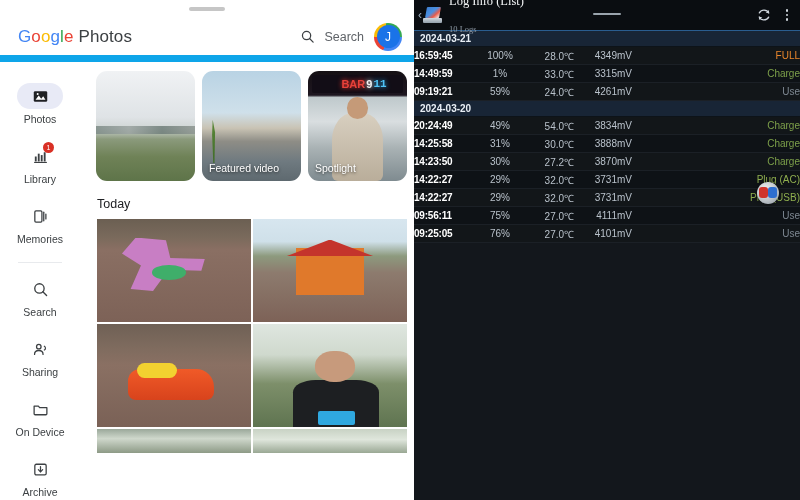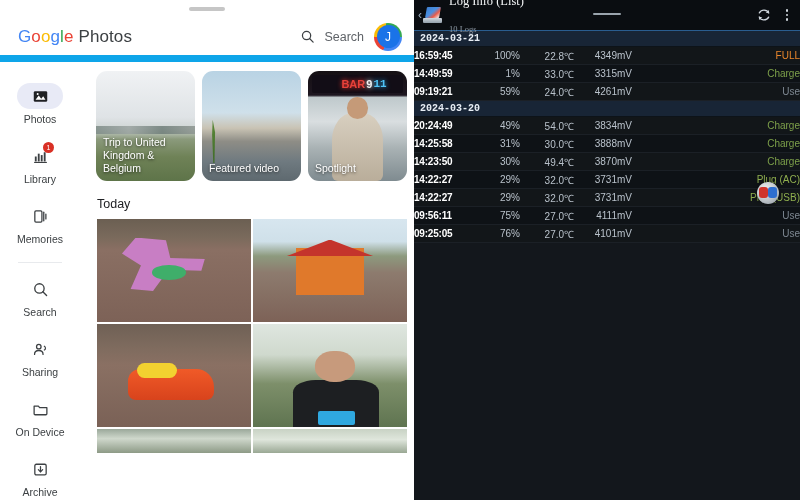--- a/index.html
+++ b/index.html
@@ -193,29 +193,28 @@
   }
   .log-actions { margin-left:auto; display:flex; align-items:center; gap:14px; padding-right:4px; }
   .kebab { display:flex; flex-direction:column; gap:2px; cursor:pointer; }
   .kebab i { width:2.5px; height:2.5px; background:#cfd6dd; border-radius:50%; display:block; }
   .hdr-rule { height:1px; background:#2a5d8f; }
 
   .date-row {
     height:16px; background:#182536; color:#e8eef5; font-size:10px;
     font-weight:bold; display:flex; align-items:center; padding-left:6px;
     border-bottom:1px solid #0d1319;
-    font-family:Liberation Mono, monospace;
   }
   .log-row {
     height:18px; display:flex; align-items:center; font-size:10px;
     border-bottom:1px solid #1b2026; background:#0e1216; white-space:nowrap;
   }
   .log-row:nth-child(even){ background:#121619; }
   .c-time { width:66px; color:#ffffff; font-weight:bold; letter-spacing:-.2px;}
-  .c-pct  { width:40px; text-align:right; color:#b9c2cb; }
+  .c-pct  { width:40px; text-align:center; color:#b9c2cb; }
   .c-temp { width:54px; text-align:right; color:#b9c2cb; }
   .c-mv   { width:58px; text-align:right; color:#b9c2cb; }
   .c-state{ flex:1; text-align:right; padding-right:0px; overflow:hidden; }
   .s-full   { color:#e8862b; }
   .s-charge { color:#7da04a; }
   .s-use    { color:#7d8791; }
   .s-plug   { color:#8fae4e; }
   .log-fill { background:#13171c; flex:1; }
 
   .cursor {
@@ -339,21 +338,20 @@
           <span class="rail-label">Archive</span>
         </div>
 
       </div>
 
       <div class="ph-content">
 
         <div class="carousel">
           <div class="card">
             <div class="art-uk"></div>
-            <div class="card-label">Trip to United Kingdom &amp; Belgium</div>
           </div>
           <div class="card">
             <div class="art-vid"></div>
             <div class="card-label">Featured video</div>
           </div>
           <div class="card">
             <div class="art-spot">
               <div class="neon">
                 <span class="bar">BAR</span>
                   <span class="n9">9</span>
@@ -408,21 +406,21 @@
           <i></i>
         </div>
       </div>
     </div>
     <div class="hdr-rule"></div>
 
     <div class="date-row">2024-03-21</div>
     <div class="log-row">
       <span class="c-time">16:59:45</span>
       <span class="c-pct">100%</span>
-      <span class="c-temp">22.8℃</span>
+      <span class="c-temp">28.0℃</span>
       <span class="c-mv">4349mV</span>
       <span class="c-state s-full">FULL</span>
     </div>
     <div class="log-row">
       <span class="c-time">14:49:59</span>
       <span class="c-pct">1%</span>
       <span class="c-temp">33.0℃</span>
       <span class="c-mv">3315mV</span>
       <span class="c-state s-charge">Charge</span>
     </div>
@@ -445,21 +443,21 @@
     <div class="log-row">
       <span class="c-time">14:25:58</span>
       <span class="c-pct">31%</span>
       <span class="c-temp">30.0℃</span>
       <span class="c-mv">3888mV</span>
       <span class="c-state s-charge">Charge</span>
     </div>
     <div class="log-row">
       <span class="c-time">14:23:50</span>
       <span class="c-pct">30%</span>
-      <span class="c-temp">49.4℃</span>
+      <span class="c-temp">27.2℃</span>
       <span class="c-mv">3870mV</span>
       <span class="c-state s-charge">Charge</span>
     </div>
     <div class="log-row">
       <span class="c-time">14:22:27</span>
       <span class="c-pct">29%</span>
       <span class="c-temp">32.0℃</span>
       <span class="c-mv">3731mV</span>
       <span class="c-state s-plug">Plug (AC)</span>
     </div>

